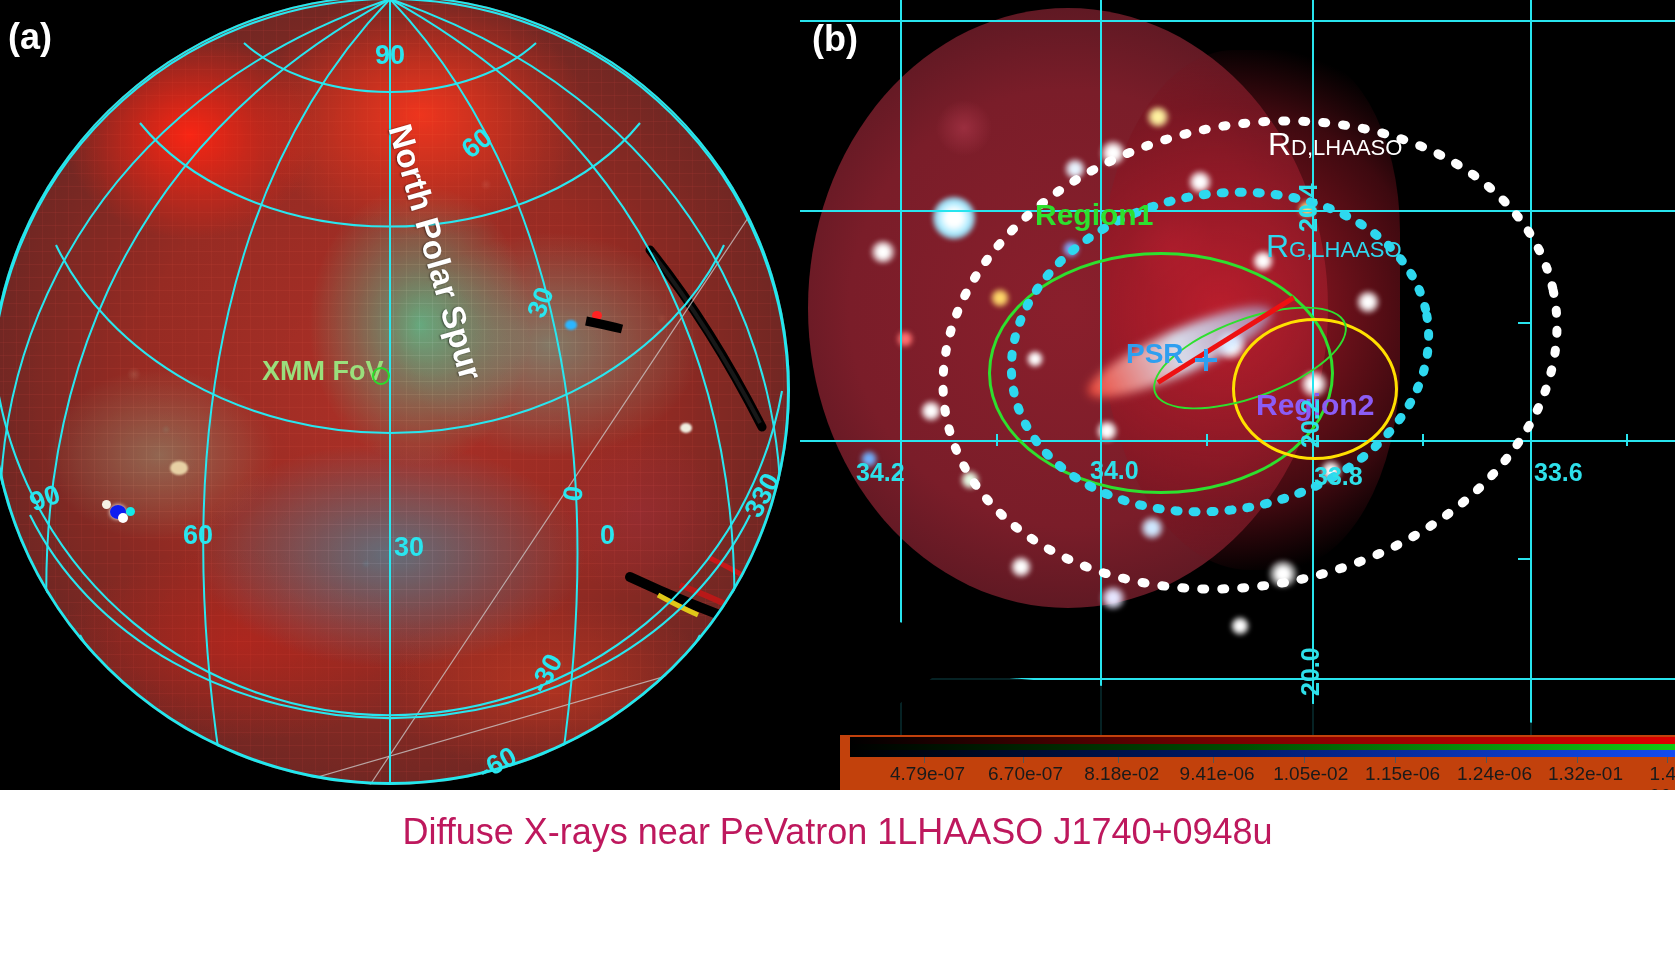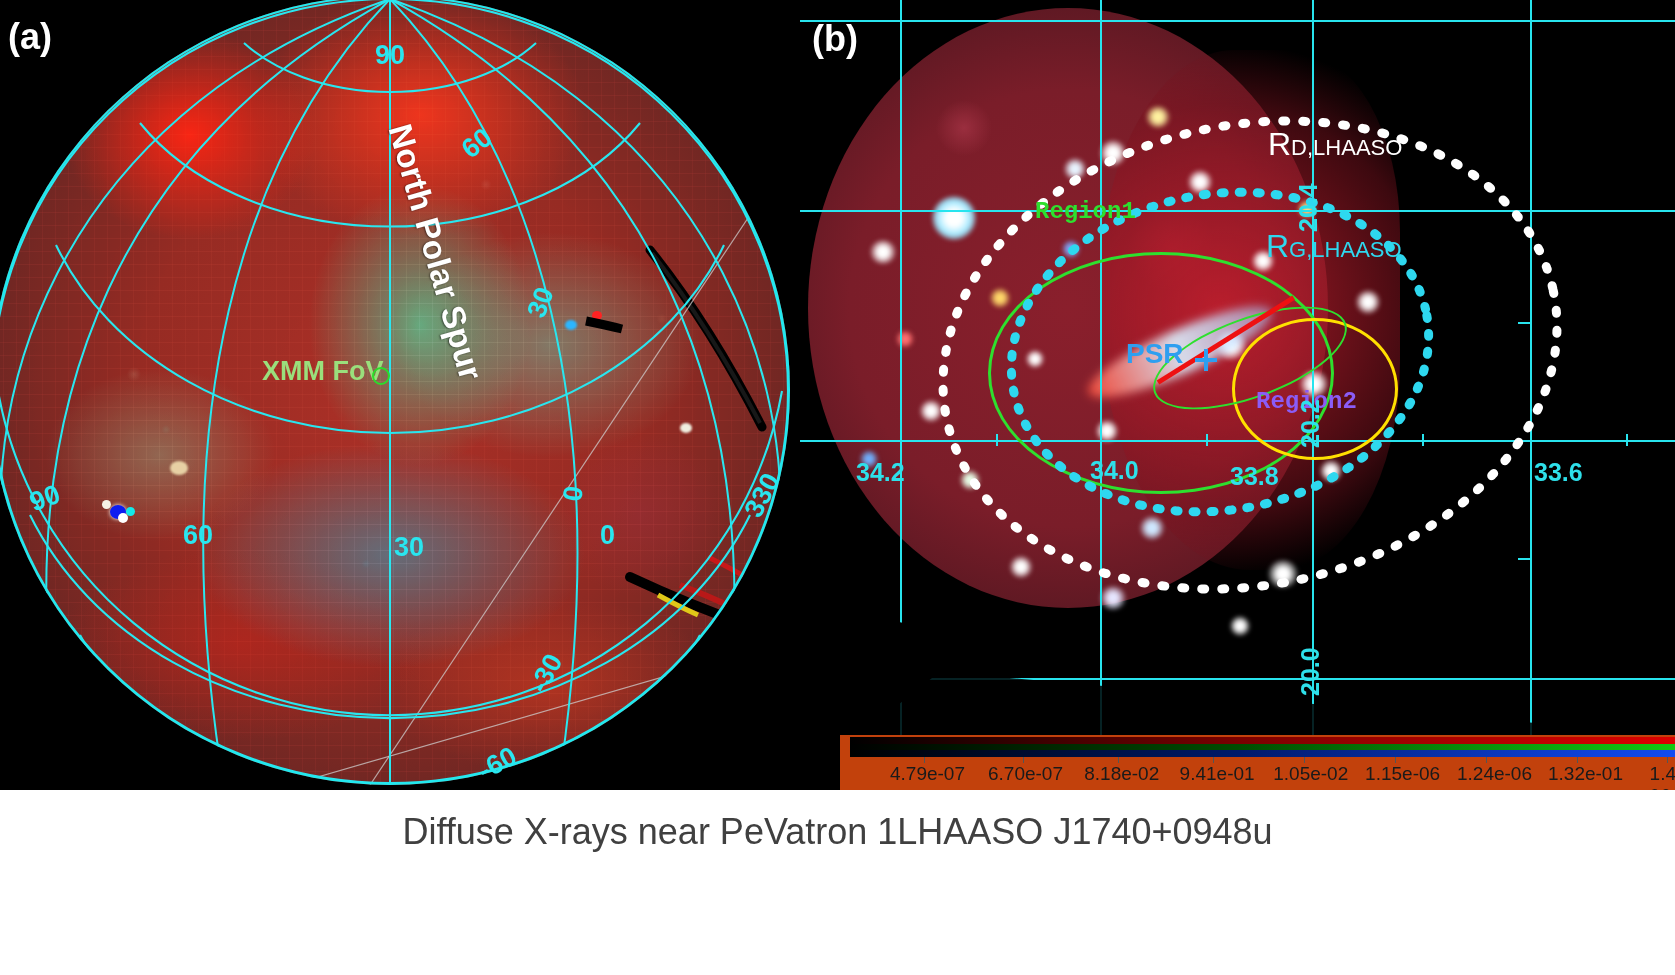--- a/index.html
+++ b/index.html
@@ -69,21 +69,21 @@
       radial-gradient(circle 60px at 70% 40%, rgba(200,40,60,.55), transparent 72%),
       radial-gradient(circle at 50% 50%, #8a1f2c 0%, #7a1d29 55%, #5a1822 80%, #3a1018 100%);
     filter:blur(.4px);}
   .speck{position:absolute;border-radius:50%;filter:blur(2.2px);}
 
   .bgrid{position:absolute;background:#28e4ee;}
   .btick-lbl{position:absolute;color:#2ee0ea;font-size:25px;font-weight:600;white-space:nowrap;}
   .btick-lbl.vert{transform-origin:0 0;transform:rotate(-90deg);}
 
   .reg-circle{position:absolute;border-radius:50%;}
-  .reg-label{position:absolute;font-size:24px;font-weight:600;white-space:nowrap;font-family:Liberation Mono, monospace;}
+  .reg-label{position:absolute;font-size:30px;font-weight:600;white-space:nowrap;}
   .rlabel{position:absolute;font-weight:normal;white-space:nowrap;}
   .rlabel .main{font-size:32px;}
   .rlabel .sub{font-size:22px;}
 
   .psr-label{position:absolute;color:#2e9ff0;font-size:28px;font-weight:600;}
   .psr-cross{position:absolute;}
   .psr-cross:before,.psr-cross:after{content:"";position:absolute;background:#2e9ff0;}
   .psr-cross:before{left:0;top:9px;width:22px;height:4px;}
   .psr-cross:after{left:9px;top:0;width:4px;height:22px;}
 
@@ -100,21 +100,21 @@
   .cbar-ticks{position:absolute;left:10px;top:22px;width:865px;height:6px;}
   .cbar-ticks i{position:absolute;top:0;width:1px;height:6px;background:#555;}
   .cbar-lbls{position:absolute;left:0;top:28px;width:875px;height:26px;}
   .cbar-lbls span{position:absolute;color:#1a1a1a;font-size:19px;transform:translateX(-50%);
                   font-family:"Liberation Sans",sans-serif;}
 
   
   #caption{position:absolute;left:0;top:795px;width:1675px;height:180px;background:#fff;
            display:flex;flex-direction:column;align-items:center;justify-content:flex-start;
            padding-top:14px;box-sizing:border-box;}
-  #caption div{color:#404040;font-size:36px;line-height:1.30;
+  #caption div{color:#be185d;font-size:36px;line-height:1.30;
                font-family:"Liberation Sans",sans-serif;}
 </style>
 </head>
 <body>
 
 <div id="root">
 
   <div id="panel-a">
 
     <div class="globe-wrap">
@@ -283,21 +283,21 @@
         <i style="left:52.5%"></i>
           <i style="left:63%"></i>
           <i style="left:73.5%"></i>
           <i style="left:84%"></i>
           <i style="left:94.5%"></i>
       </div>
       <div class="cbar-lbls">
         <span style="left:10%">4.79e-07</span>
         <span style="left:21.2%">6.70e-07</span>
         <span style="left:32.2%">8.18e-02</span>
-        <span style="left:43.1%">9.41e-01</span>
+        <span style="left:43.1%">9.41e-06</span>
         <span style="left:53.8%">1.05e-02</span>
         <span style="left:64.3%">1.15e-06</span>
         <span style="left:74.8%">1.24e-06</span>
         <span style="left:85.2%">1.32e-01</span>
         <span style="left:95.6%">1.40e-06</span>
       </div>
     </div>
   </div>
 
   <div class="reg-label" style="left:1035px;top:198px;color:#2ee02e;">Region1</div>
@@ -305,21 +305,21 @@
 
   <div class="rlabel" style="left:1268px;top:126px;color:#ffffff;">
     <span class="main">R</span><span class="sub">D,LHAASO</span>
   </div>
   <div class="rlabel" style="left:1266px;top:228px;color:#2ed8ef;">
     <span class="main">R</span><span class="sub">G,LHAASO</span>
   </div>
 
   <div class="btick-lbl" style="left:856px;top:458px;">34.2</div>
   <div class="btick-lbl" style="left:1090px;top:456px;">34.0</div>
-  <div class="btick-lbl" style="left:1230px;top:462px;">33.8</div>
+  <div class="btick-lbl" style="left:1314px;top:462px;">33.8</div>
   <div class="btick-lbl" style="left:1534px;top:458px;">33.6</div>
   <div class="btick-lbl vert" style="left:1294px;top:232px;">20.4</div>
   <div class="btick-lbl vert" style="left:1296px;top:448px;">20.2</div>
   <div class="btick-lbl vert" style="left:1296px;top:696px;">20.0</div>
 
   <div id="caption">
     <div>Diffuse X-rays near PeVatron 1LHAASO J1740+0948u</div>
   </div>
 
 </div>

